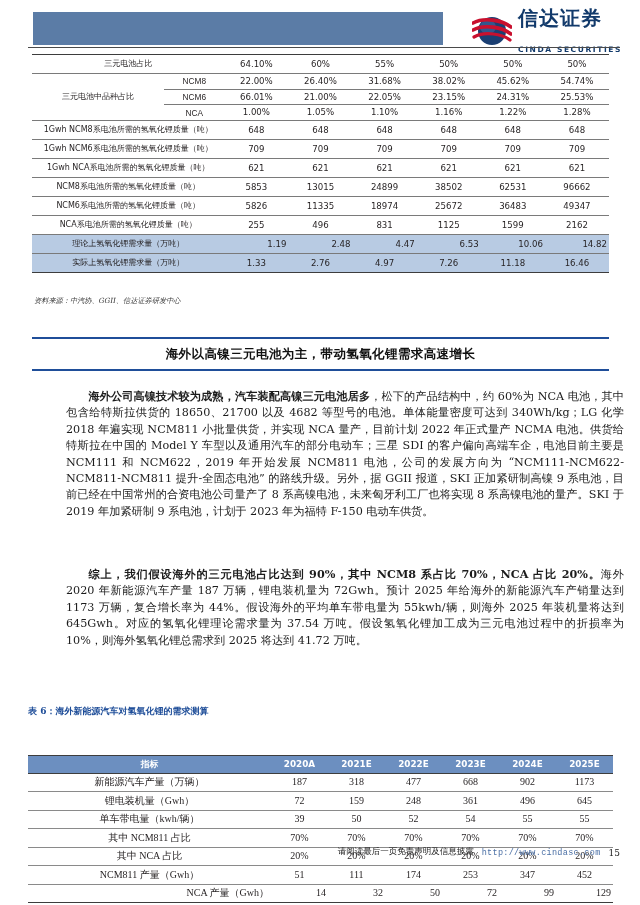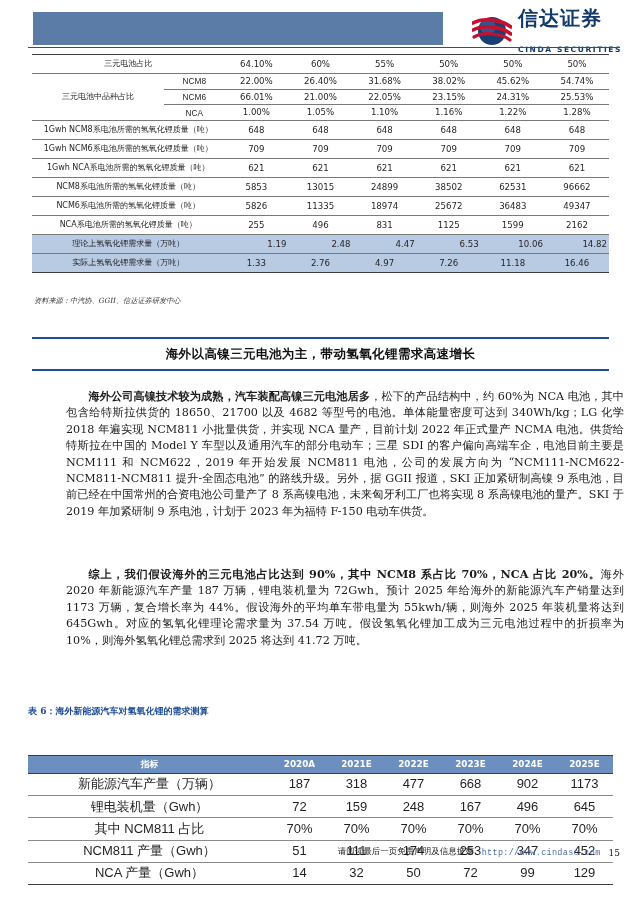--- a/index.html
+++ b/index.html
@@ -185,25 +185,25 @@
   #table6 thead th {
     background: #6c8fc0;
     color: #ffffff;
     font-weight: bold;
     font-size: 8.8px;
     padding: 3px 2px;
     border-bottom: 1.2px solid #3d3d3d;
   }
   #table6 tbody td {
     border-bottom: 0.8px solid #8a8a8a;
-    font-size: 13px;
+    font-size: 10px;
     padding: 2.5px 2px;
-    font-family: Liberation Sans, sans-serif;
-  }
-  #table6 tbody tr:last-child td { border-bottom: 1.2px solid #3d3d3d; }
+    font-family: Liberation Serif, serif;
+  }
+  #table6 tbody tr:last-child td { border-bottom: 1.2px solid #3d3d3d; text-align: right; }
 
   
   .footer {
     position: absolute;
     left: 0;
     top: 846px;
     width: 640px;
     display: flex;
     justify-content: flex-end;
     align-items: flex-end;
@@ -424,32 +424,50 @@
         <td>477</td>
         <td>668</td>
         <td>902</td>
         <td>1173</td>
       </tr>
       <tr>
         <td>锂电装机量（Gwh）</td>
         <td>72</td>
         <td>159</td>
         <td>248</td>
-        <td>167</td>
+        <td>361</td>
         <td>496</td>
         <td>645</td>
       </tr>
       <tr>
+        <td>单车带电量（kwh/辆）</td>
+        <td>39</td>
+        <td>50</td>
+        <td>52</td>
+        <td>54</td>
+        <td>55</td>
+        <td>55</td>
+      </tr>
+      <tr>
         <td>其中 NCM811 占比</td>
         <td>70%</td>
         <td>70%</td>
         <td>70%</td>
         <td>70%</td>
         <td>70%</td>
         <td>70%</td>
+      </tr>
+      <tr>
+        <td>其中 NCA 占比</td>
+        <td>20%</td>
+        <td>20%</td>
+        <td>20%</td>
+        <td>20%</td>
+        <td>20%</td>
+        <td>20%</td>
       </tr>
       <tr>
         <td>NCM811 产量（Gwh）</td>
         <td>51</td>
         <td>111</td>
         <td>174</td>
         <td>253</td>
         <td>347</td>
         <td>452</td>
       </tr>

